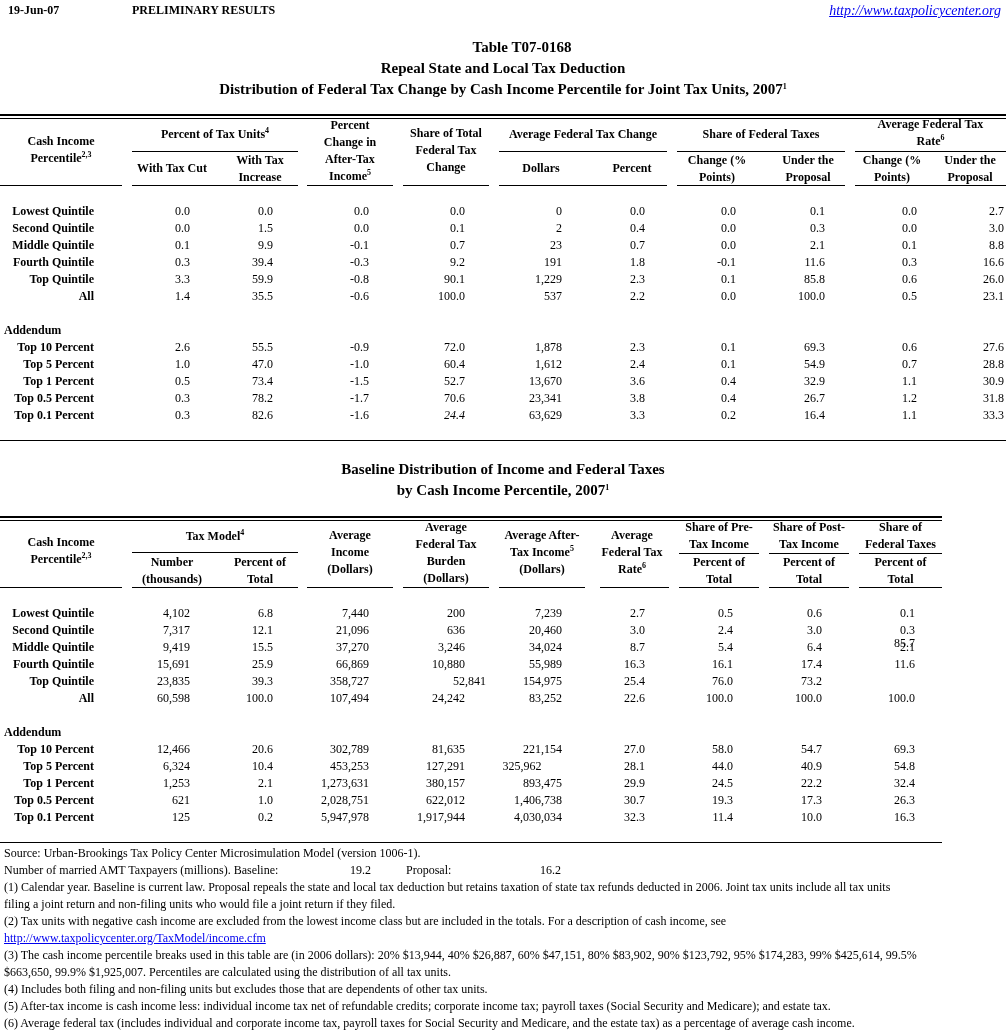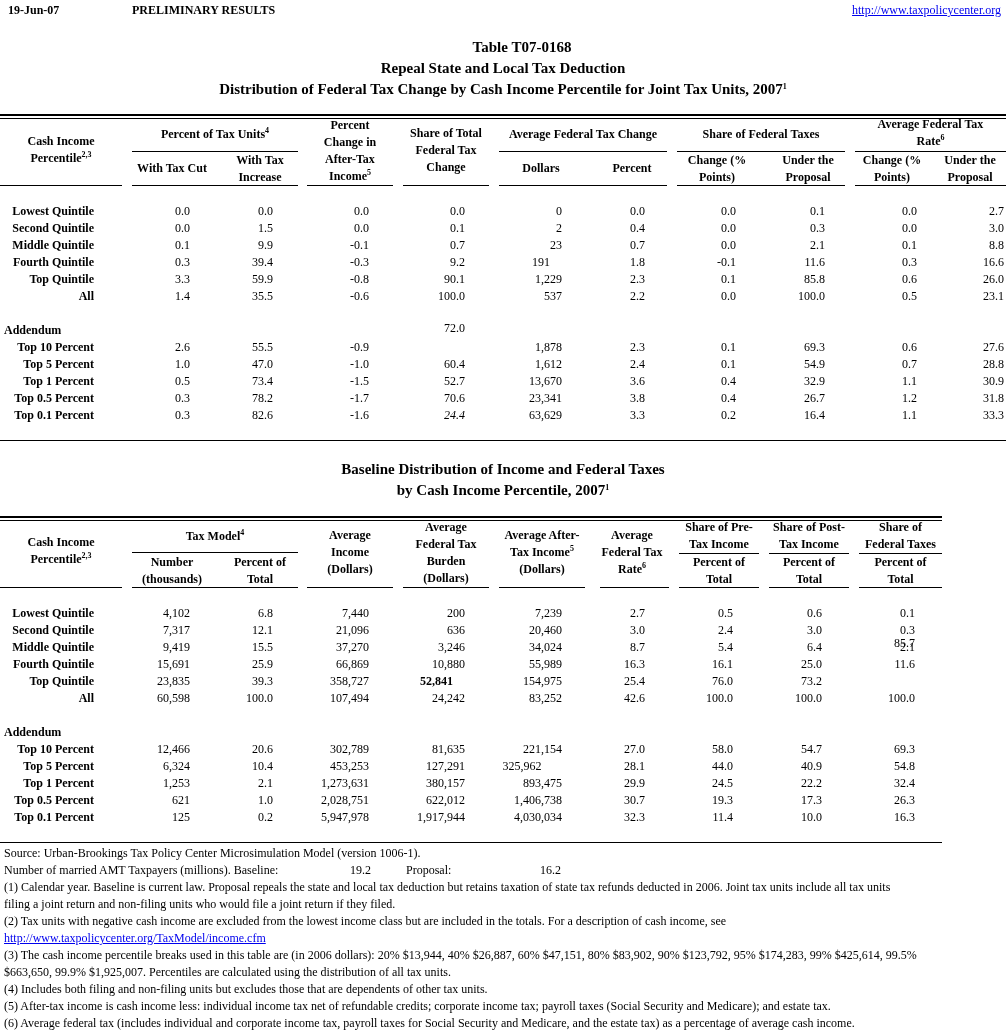--- a/index.html
+++ b/index.html
@@ -7,21 +7,21 @@
     width: 1006px; height: 1030px; position: relative; overflow: hidden;
     font-family: "Liberation Serif", "DejaVu Serif", serif; color: #000;
     font-size: 12px;
   }
   .abs { position: absolute; }
   a.link { color: #0000ee; text-decoration: underline; }
   sup { font-size: 8px; line-height: 0; vertical-align: 5px; }
 
   .hdr-date { left: 8px; top: 3px; font-weight: bold; font-size: 12px; }
   .hdr-prelim { left: 132px; top: 3px; font-weight: bold; font-size: 12px; }
-  .hdr-url { right: 5px; top: 3px; font-size: 12px; }
+  .hdr-url { right: 5px; top: 3px; font-size: 14px; font-style: italic; }
 
   .title-block { left: 0; width: 1006px; text-align: center; font-weight: bold; font-size: 15px; line-height: 20px; }
 
   .rule { position: absolute; height: 0; border-top: 1px solid #000; }
   .dbl { position: absolute; height: 2px; border-top: 2px solid #000; border-bottom: 1px solid #000; }
 
   .hcell { position: absolute; text-align: center; font-weight: bold; font-size: 12px; line-height: 17px; }
   .cell { position: absolute; text-align: right; font-size: 12px; line-height: 17px; }
   .rowlabel { position: absolute; text-align: right; font-weight: bold; font-size: 12px; line-height: 17px; }
 
@@ -136,21 +136,21 @@
       <div class="cell" style="left: 565px; width: 80px; top: 237px;">0.7</div>
       <div class="cell" style="left: 656px; width: 80px; top: 237px;">0.0</div>
       <div class="cell" style="left: 745px; width: 80px; top: 237px;">2.1</div>
       <div class="cell" style="left: 837px; width: 80px; top: 237px;">0.1</div>
       <div class="cell" style="left: 924px; width: 80px; top: 237px;">8.8</div>
       <div class="rowlabel" style="left: 0px; width: 94px; top: 254px;">Fourth Quintile</div>
       <div class="cell" style="left: 110px; width: 80px; top: 254px;">0.3</div>
       <div class="cell" style="left: 193px; width: 80px; top: 254px;">39.4</div>
       <div class="cell" style="left: 289px; width: 80px; top: 254px;">-0.3</div>
       <div class="cell" style="left: 385px; width: 80px; top: 254px;">9.2</div>
-      <div class="cell" style="left: 470px; width: 80px; top: 254px;">191</div>
+      <div class="cell" style="left: 482px; width: 80px; top: 254px;">191</div>
       <div class="cell" style="left: 565px; width: 80px; top: 254px;">1.8</div>
       <div class="cell" style="left: 656px; width: 80px; top: 254px;">-0.1</div>
       <div class="cell" style="left: 745px; width: 80px; top: 254px;">11.6</div>
       <div class="cell" style="left: 837px; width: 80px; top: 254px;">0.3</div>
       <div class="cell" style="left: 924px; width: 80px; top: 254px;">16.6</div>
       <div class="rowlabel" style="left: 0px; width: 94px; top: 271px;">Top Quintile</div>
       <div class="cell" style="left: 110px; width: 80px; top: 271px;">3.3</div>
       <div class="cell" style="left: 193px; width: 80px; top: 271px;">59.9</div>
       <div class="cell" style="left: 289px; width: 80px; top: 271px;">-0.8</div>
       <div class="cell" style="left: 385px; width: 80px; top: 271px;">90.1</div>
@@ -168,21 +168,21 @@
       <div class="cell" style="left: 482px; width: 80px; top: 288px;">537</div>
       <div class="cell" style="left: 565px; width: 80px; top: 288px;">2.2</div>
       <div class="cell" style="left: 656px; width: 80px; top: 288px;">0.0</div>
       <div class="cell" style="left: 745px; width: 80px; top: 288px;">100.0</div>
       <div class="cell" style="left: 837px; width: 80px; top: 288px;">0.5</div>
       <div class="cell" style="left: 924px; width: 80px; top: 288px;">23.1</div>
       <div class="rowlabel" style="left: 0px; width: 94px; top: 339px;">Top 10 Percent</div>
       <div class="cell" style="left: 110px; width: 80px; top: 339px;">2.6</div>
       <div class="cell" style="left: 193px; width: 80px; top: 339px;">55.5</div>
       <div class="cell" style="left: 289px; width: 80px; top: 339px;">-0.9</div>
-      <div class="cell" style="left: 385px; width: 80px; top: 320px; text-align: right;">72.0</div>
+      <div class="cell" style="left: 385px; width: 80px; top: 339px; text-align: right;">72.0</div>
       <div class="cell" style="left: 482px; width: 80px; top: 339px;">1,878</div>
       <div class="cell" style="left: 565px; width: 80px; top: 339px;">2.3</div>
       <div class="cell" style="left: 656px; width: 80px; top: 339px;">0.1</div>
       <div class="cell" style="left: 745px; width: 80px; top: 339px;">69.3</div>
       <div class="cell" style="left: 837px; width: 80px; top: 339px;">0.6</div>
       <div class="cell" style="left: 924px; width: 80px; top: 339px;">27.6</div>
       <div class="rowlabel" style="left: 0px; width: 94px; top: 356px;">Top 5 Percent</div>
       <div class="cell" style="left: 110px; width: 80px; top: 356px;">1.0</div>
       <div class="cell" style="left: 193px; width: 80px; top: 356px;">47.0</div>
       <div class="cell" style="left: 289px; width: 80px; top: 356px;">-1.0</div>
@@ -349,39 +349,39 @@
       <div class="cell" style="left: 742px; width: 80px; top: 639px;">6.4</div>
       <div class="cell" style="left: 835px; width: 80px; top: 639px;">2.1</div>
       <div class="rowlabel" style="left: 0px; width: 94px; top: 656px;">Fourth Quintile</div>
       <div class="cell" style="left: 110px; width: 80px; top: 656px;">15,691</div>
       <div class="cell" style="left: 193px; width: 80px; top: 656px;">25.9</div>
       <div class="cell" style="left: 289px; width: 80px; top: 656px;">66,869</div>
       <div class="cell" style="left: 385px; width: 80px; top: 656px;">10,880</div>
       <div class="cell" style="left: 482px; width: 80px; top: 656px;">55,989</div>
       <div class="cell" style="left: 565px; width: 80px; top: 656px;">16.3</div>
       <div class="cell" style="left: 653px; width: 80px; top: 656px;">16.1</div>
-      <div class="cell" style="left: 742px; width: 80px; top: 656px;">25.0</div>
+      <div class="cell" style="left: 742px; width: 80px; top: 656px;">17.4</div>
       <div class="cell" style="left: 835px; width: 80px; top: 656px;">11.6</div>
       <div class="rowlabel" style="left: 0px; width: 94px; top: 673px;">Top Quintile</div>
       <div class="cell" style="left: 110px; width: 80px; top: 673px;">23,835</div>
       <div class="cell" style="left: 193px; width: 80px; top: 673px;">39.3</div>
       <div class="cell" style="left: 289px; width: 80px; top: 673px;">358,727</div>
-      <div class="cell" style="left: 373px; width: 80px; top: 673px; font-weight: bold;">52,841</div>
+      <div class="cell" style="left: 406px; width: 80px; top: 673px;">52,841</div>
       <div class="cell" style="left: 482px; width: 80px; top: 673px;">154,975</div>
       <div class="cell" style="left: 565px; width: 80px; top: 673px;">25.4</div>
       <div class="cell" style="left: 653px; width: 80px; top: 673px;">76.0</div>
       <div class="cell" style="left: 742px; width: 80px; top: 673px;">73.2</div>
       <div class="cell" style="left: 835px; width: 80px; top: 635px;">85.7</div>
       <div class="rowlabel" style="left: 0px; width: 94px; top: 690px;">All</div>
       <div class="cell" style="left: 110px; width: 80px; top: 690px;">60,598</div>
       <div class="cell" style="left: 193px; width: 80px; top: 690px;">100.0</div>
       <div class="cell" style="left: 289px; width: 80px; top: 690px;">107,494</div>
       <div class="cell" style="left: 385px; width: 80px; top: 690px;">24,242</div>
       <div class="cell" style="left: 482px; width: 80px; top: 690px;">83,252</div>
-      <div class="cell" style="left: 565px; width: 80px; top: 690px;">42.6</div>
+      <div class="cell" style="left: 565px; width: 80px; top: 690px;">22.6</div>
       <div class="cell" style="left: 653px; width: 80px; top: 690px;">100.0</div>
       <div class="cell" style="left: 742px; width: 80px; top: 690px;">100.0</div>
       <div class="cell" style="left: 835px; width: 80px; top: 690px;">100.0</div>
       <div class="rowlabel" style="left: 0px; width: 94px; top: 741px;">Top 10 Percent</div>
       <div class="cell" style="left: 110px; width: 80px; top: 741px;">12,466</div>
       <div class="cell" style="left: 193px; width: 80px; top: 741px;">20.6</div>
       <div class="cell" style="left: 289px; width: 80px; top: 741px;">302,789</div>
       <div class="cell" style="left: 385px; width: 80px; top: 741px;">81,635</div>
       <div class="cell" style="left: 482px; width: 80px; top: 741px;">221,154</div>
       <div class="cell" style="left: 565px; width: 80px; top: 741px;">27.0</div>

